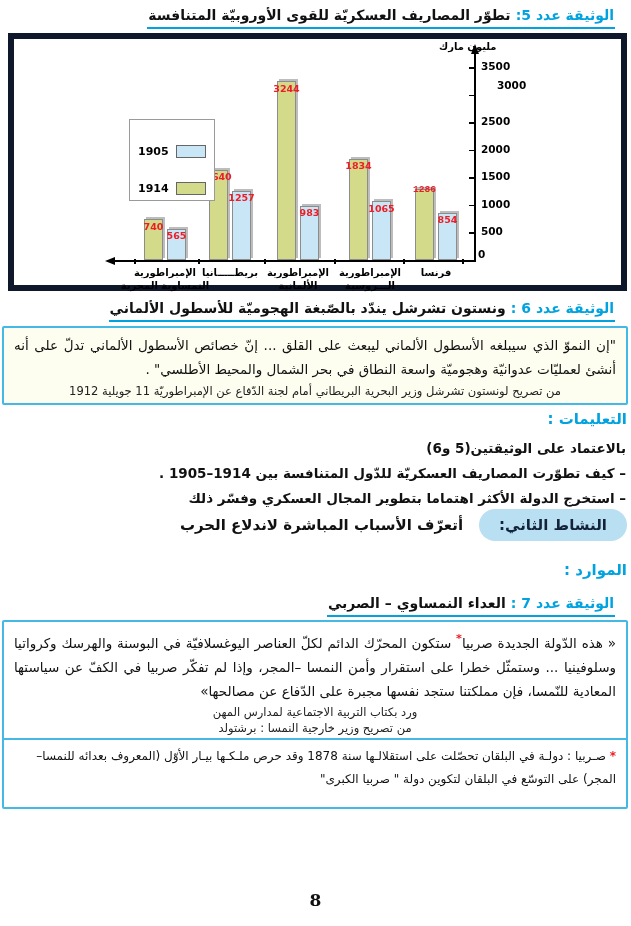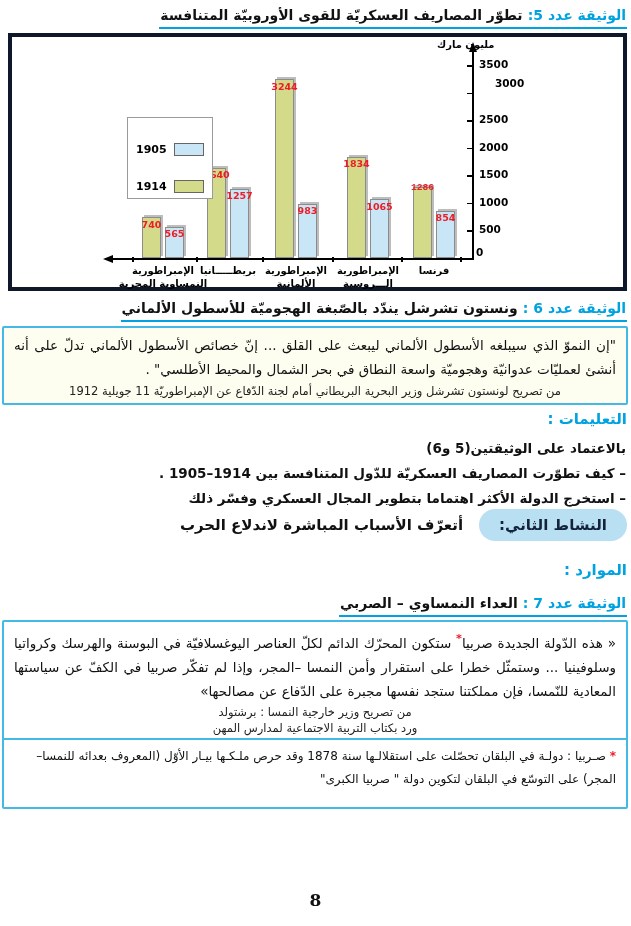--- a/index.html
+++ b/index.html
@@ -1,26 +1,26 @@
 <!DOCTYPE html>
 <html lang="ar"><head>
 <meta charset="utf-8">
 <style>
   html,body{margin:0;padding:0;background:#ffffff;}
   *{box-sizing:border-box;font-family:"DejaVu Sans",sans-serif;}
   #page{position:relative;width:631px;height:926px;background:#ffffff;margin:0 auto;overflow:hidden;}
 
   
-  .doc-title-row{position:absolute;right:4px;direction:rtl;text-align:right;white-space:nowrap;}
+  .doc-title-row{position:absolute;right:16px;direction:rtl;text-align:right;white-space:nowrap;}
   .doc-underline{display:inline-block;border-bottom:2px solid #00a3df;padding:0 1px 3px 1px;}
   .doc-label{color:#00a3df;font-weight:bold;font-size:14px;}
   .doc-title-text{color:#111;font-weight:bold;font-size:14px;}
 
   
-  #chart-box{position:absolute;left:8px;top:33px;width:619px;height:258px;border:4px solid #0f172a;background:#fff;}
+  #chart-box{position:absolute;left:8px;top:33px;width:619px;height:258px;border:6px solid #0f172a;background:#fff;}
   #chart-plot{position:relative;width:100%;height:100%;}
   .bar{position:absolute;border:1px solid #8c8c8c;box-shadow:2px -2px 0 #bdbdbd;}
   .bar-label{position:absolute;color:#ee1c25;font-weight:bold;font-size:9.5px;text-align:center;}
   .ytick-label{position:absolute;font-weight:bold;font-size:10.5px;color:#000;}
   .cat-label{position:absolute;text-align:center;font-weight:bold;font-size:10px;line-height:1.3;direction:rtl;color:#000;}
   #legend{position:absolute;border:1px solid #9a9a9a;background:#fff;padding:5px 8px;display:flex;flex-direction:column;gap:4px;}
   .legend-row{display:flex;direction:ltr;align-items:center;gap:7px;margin-top:20px;}
   .legend-label{font-weight:bold;font-size:11px;color:#000;}
   .legend-swatch{width:30px;height:13px;border:1px solid #666;}
 
@@ -164,22 +164,22 @@
   <div class="doc-title-row" style="top:593px;">
     <span class="doc-underline">
       <span class="doc-label">الوثيقة عدد 7 :</span>
       <span class="doc-title-text">العداء النمساوي – الصربي</span>
     </span>
   </div>
 
   <div id="doc7-box" class="quote-box">
     <div id="doc7-quote-section">
       <p class="quote-text"><span>« هذه الدّولة الجديدة صربيا</span><sup class="red-asterisk">*</sup><span> ستكون المحرّك الدائم لكلّ العناصر اليوغسلافيّة في البوسنة والهرسك وكرواتيا وسلوفينيا ... وستمثّل خطرا على استقرار وأمن النمسا –المجر، وإذا لم تفكّر صربيا في الكفّ عن سياستها المعادية للنّمسا، فإن مملكتنا ستجد نفسها مجبرة على الدّفاع عن مصالحها»</span></p>
+      <div class="attribution">ورد بكتاب التربية الاجتماعية لمدارس المهن</div>
       <div class="attribution">من تصريح وزير خارجية النمسا : برشتولد</div>
-      <div class="attribution">ورد بكتاب التربية الاجتماعية لمدارس المهن</div>
     </div>
     <div id="doc7-footnote-section">
       <p class="footnote-text"><span class="red-asterisk">*</span> <span>صـربيا : دولـة في البلقان تحصّلت على استقلالـها سنة 1878  وقد حرص ملـكـها بيـار الأوّل (المعروف بعدائه للنمسا–المجر) على التوسّع في البلقان لتكوين دولة " صربيا الكبرى"</span></p>
     </div>
   </div>
 
   <div id="page-number">8</div>
 
 </div>
 

